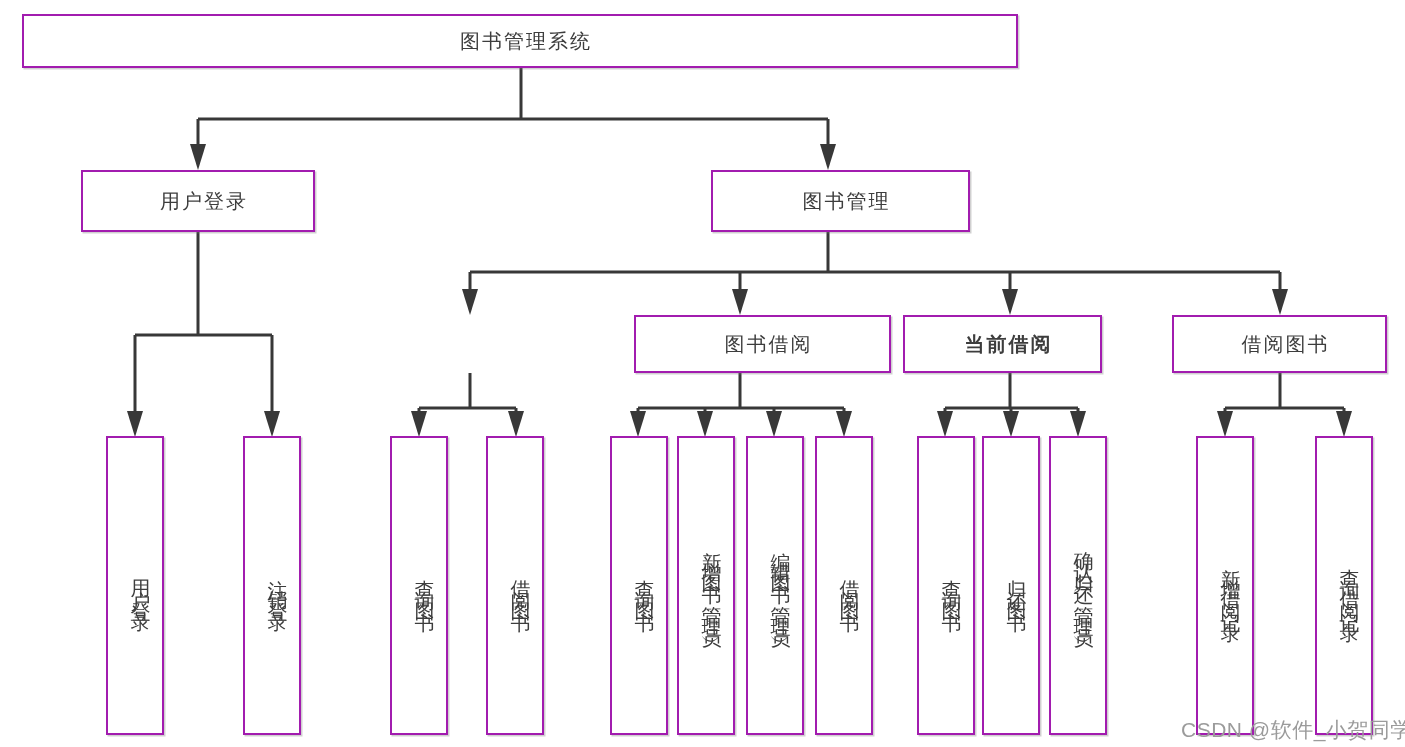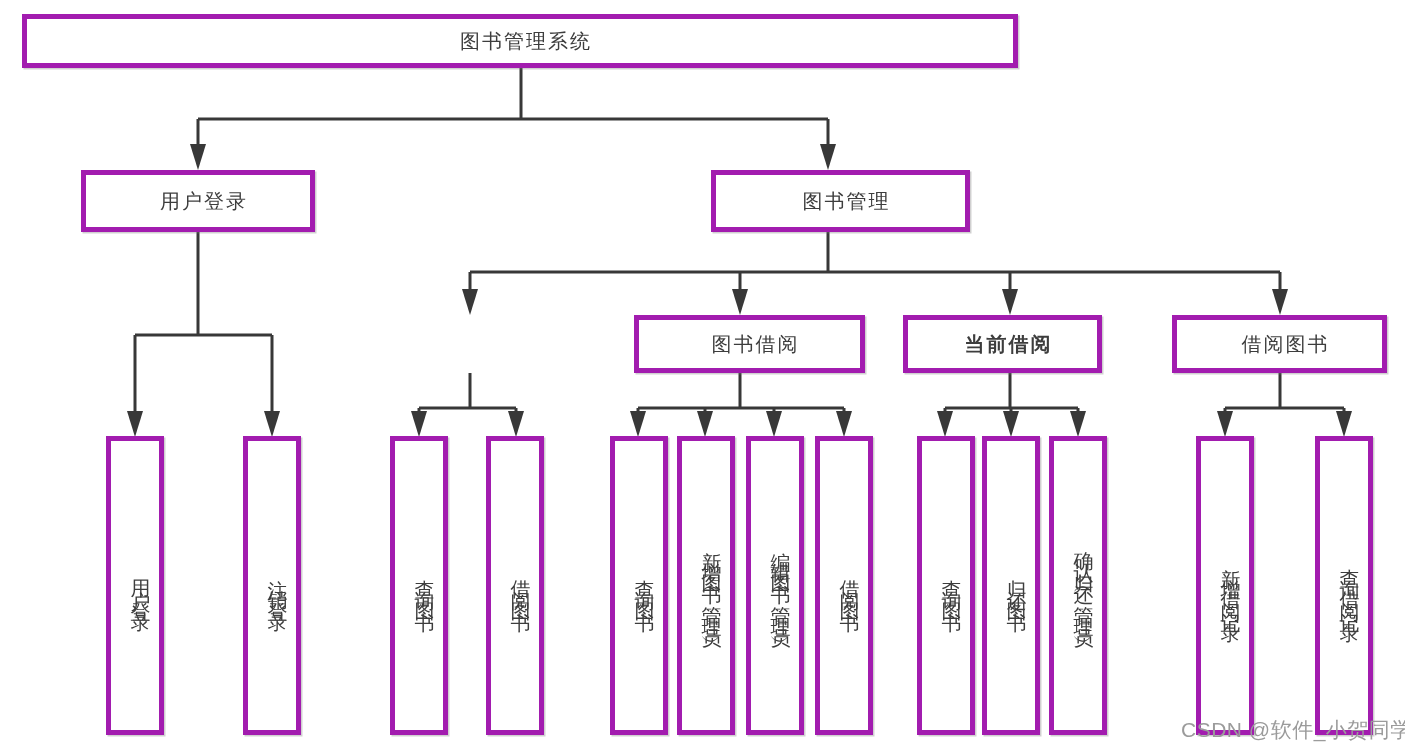--- a/index.html
+++ b/index.html
@@ -14,38 +14,38 @@
   .connectors {
     position: absolute;
     left: 0; top: 0;
     width: 1405px; height: 747px;
     pointer-events: none;
   }
   .box {
     position: absolute;
     box-sizing: border-box;
     background: #ffffff;
-    border: 5px solid #a21caf;
+    border: 2px solid #a21caf;
     box-shadow: 1.5px 1.5px 0 rgba(120,120,120,0.35);
     display: flex;
     align-items: center;
     justify-content: center;
     color: #3d3d3d;
     font-size: 20px;
     letter-spacing: 2px;
     white-space: nowrap;
     padding-left: 12px;
   }
   .root-box   { left: 22px;  top: 14px;  width: 996px; height: 54px; }
   .lv2-box    { top: 170px; height: 62px; }
   .b-user     { left: 81px;  width: 234px; }
   .b-mgmt     { left: 711px; width: 259px; }
   .lv3-box    { top: 315px; height: 58px; font-size: 20px; }
   .b-newrec   { left: 364px;  width: 213px; }
-  .b-borrow   { left: 634px;  width: 231px; }
+  .b-borrow   { left: 634px;  width: 257px; }
   .b-current  { left: 903px;  width: 199px; font-weight: bold; }
   .b-records  { left: 1172px; width: 215px; }
   .leaf {
     top: 436px; width: 58px; height: 299px;
     font-size: 20px;
     letter-spacing: 0;
   }
   .leaf .vtext {
     writing-mode: vertical-rl;
     letter-spacing: 0.55em;

